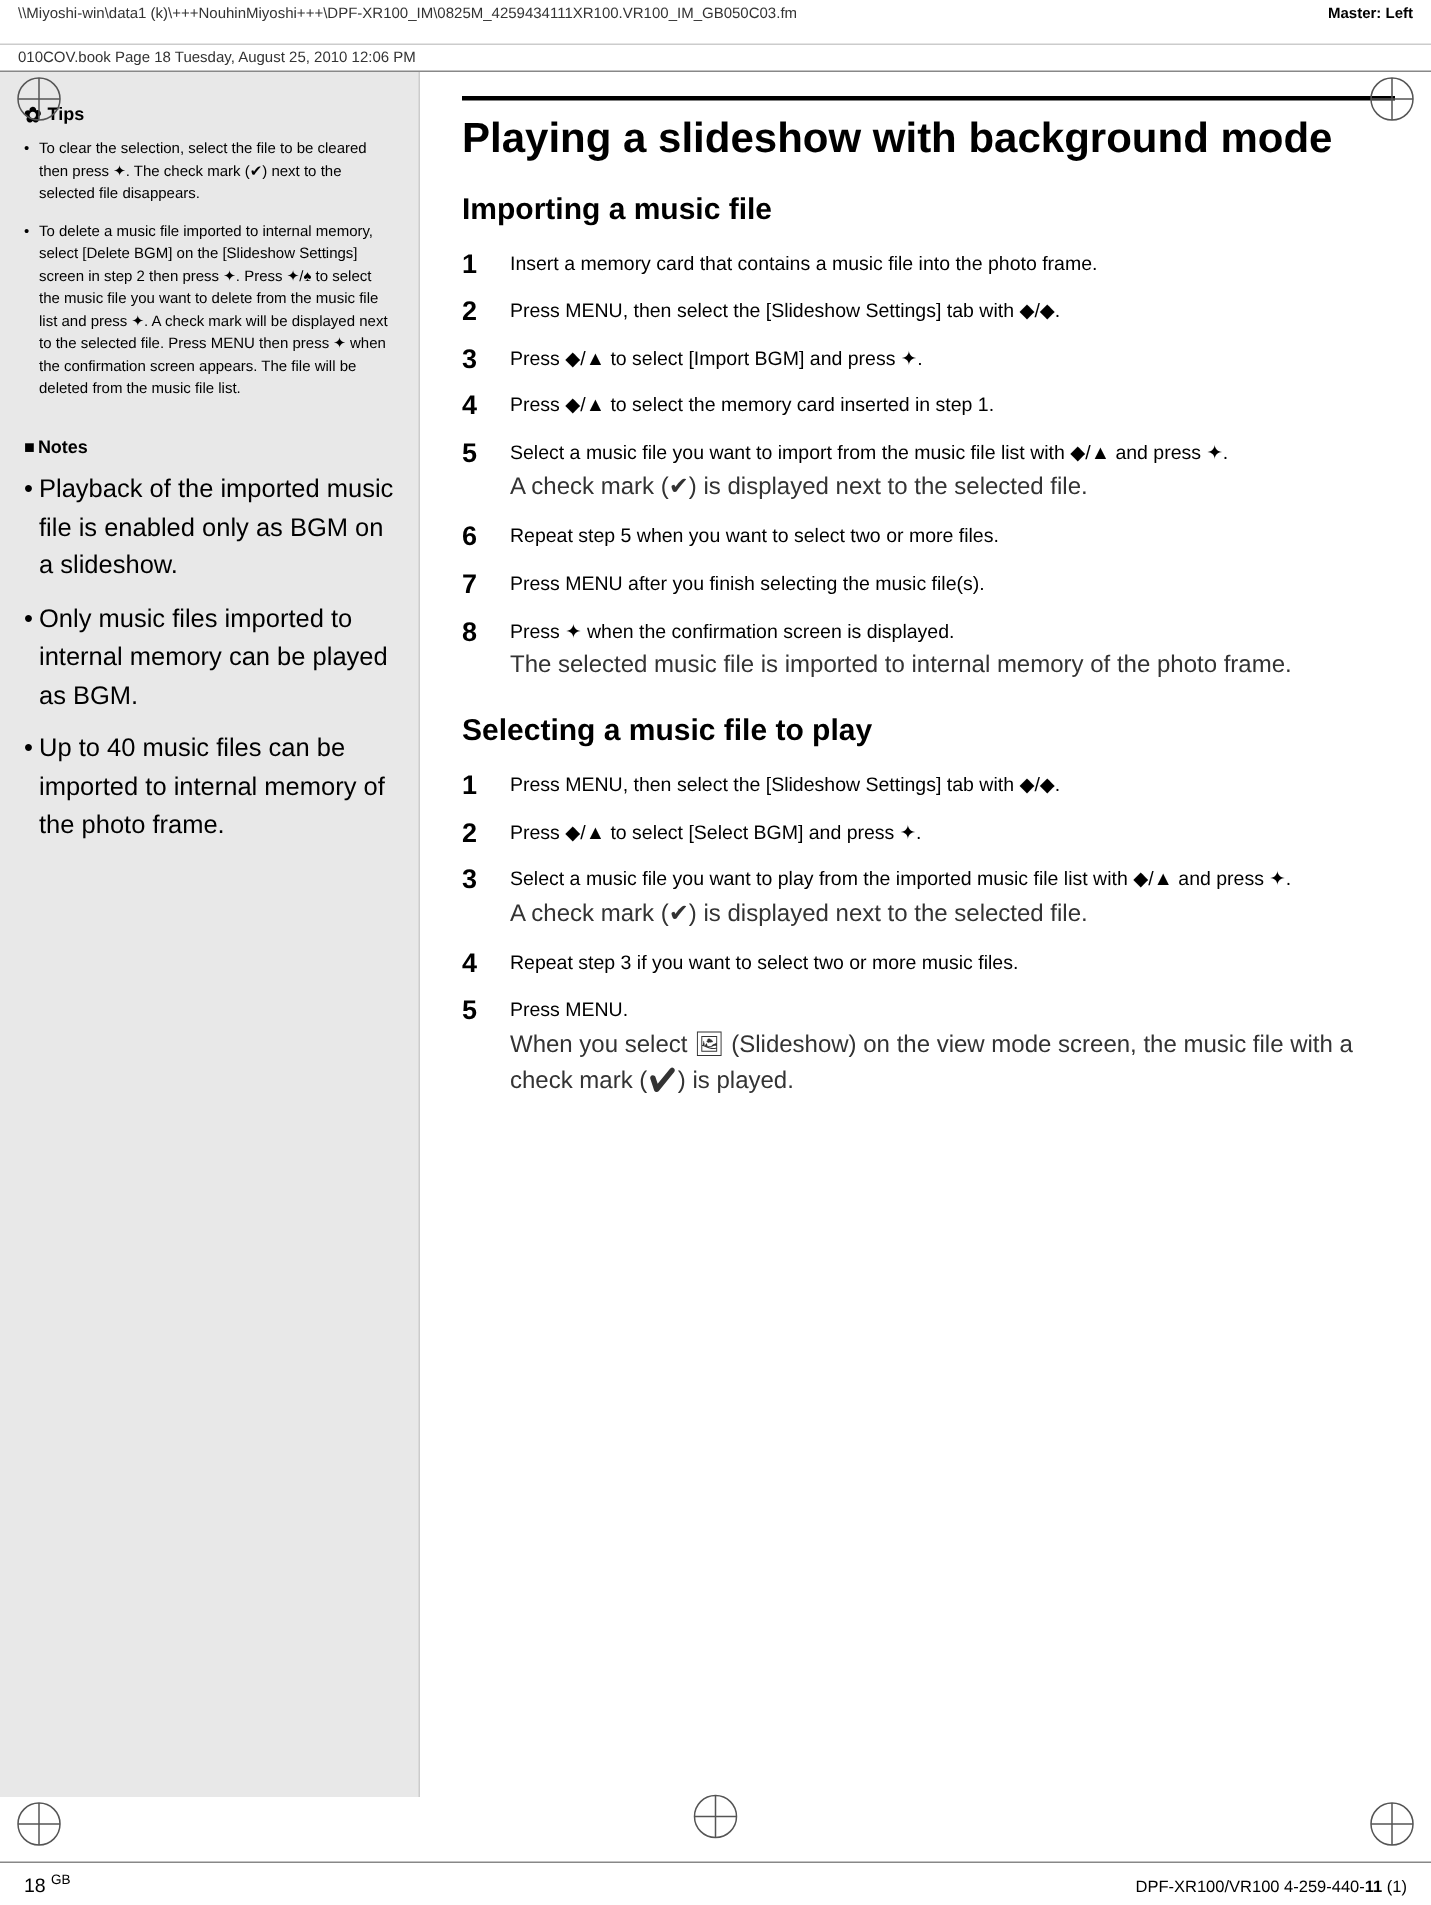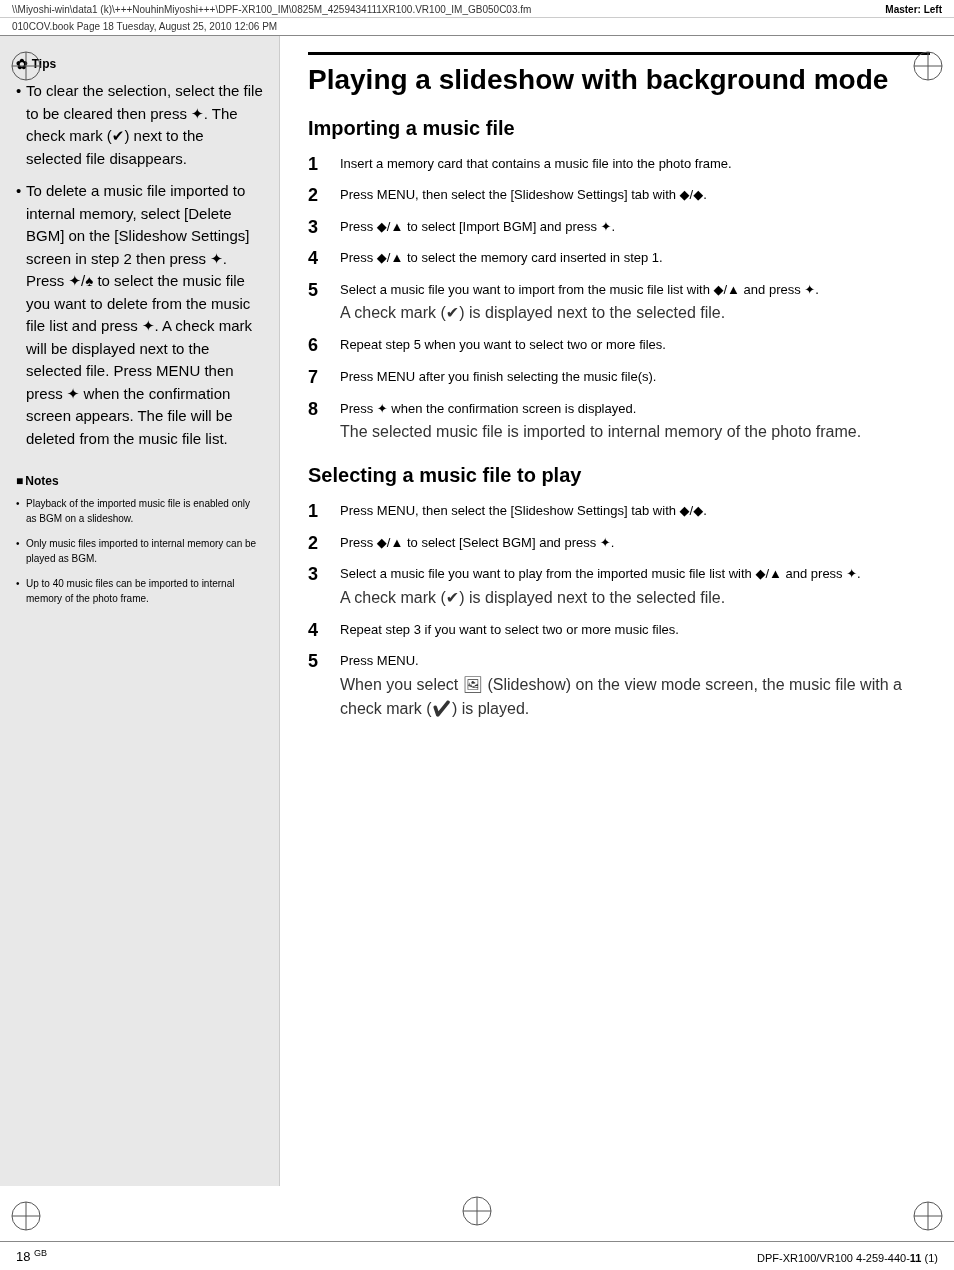--- a/index.html
+++ b/index.html
@@ -8,21 +8,21 @@
       min-height: 1270px;
       background: #fff;
       font-family: Arial, Helvetica, sans-serif;
       font-size: 13px;
       color: #000;
       position: relative;
     }
 
     
     .page-header {
-      padding: 4px 12px 2px 12px;
+      padding: 4px 12px 14px 12px;
       border-bottom: 1px solid #ccc;
       display: flex;
       justify-content: space-between;
       align-items: center;
       font-size: 10px;
     }
     .page-header-left { color: #333; }
     .page-header-right { font-weight: bold; }
 
     
@@ -61,21 +61,21 @@
       gap: 4px;
     }
     .tips-title .bulb-icon {
       font-size: 14px;
     }
     .tips-list {
       list-style: none;
       padding: 0;
     }
     .tips-list li {
-      font-size: 15px;
+      font-size: 10px;
       line-height: 1.5;
       margin-bottom: 10px;
       padding-left: 10px;
       position: relative;
     }
     .tips-list li::before {
       content: "•";
       position: absolute;
       left: 0;
     }
@@ -87,21 +87,21 @@
       margin-bottom: 8px;
       display: flex;
       align-items: center;
       gap: 2px;
     }
     .notes-list {
       list-style: none;
       padding: 0;
     }
     .notes-list li {
-      font-size: 10px;
+      font-size: 17px;
       line-height: 1.5;
       margin-bottom: 10px;
       padding-left: 10px;
       position: relative;
     }
     .notes-list li::before {
       content: "•";
       position: absolute;
       left: 0;
     }

